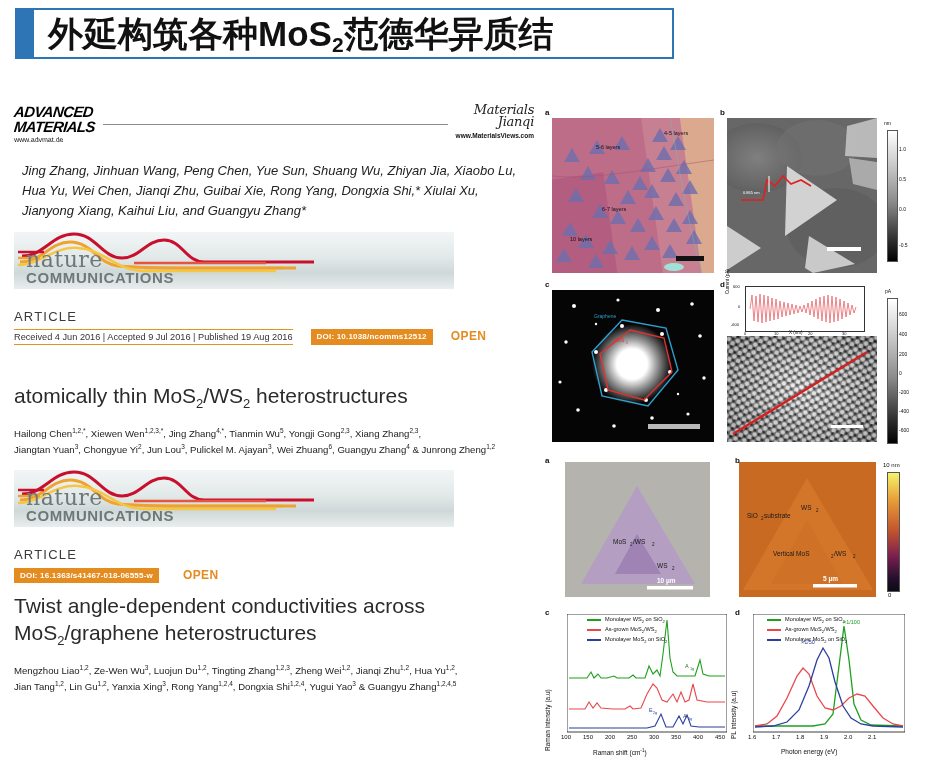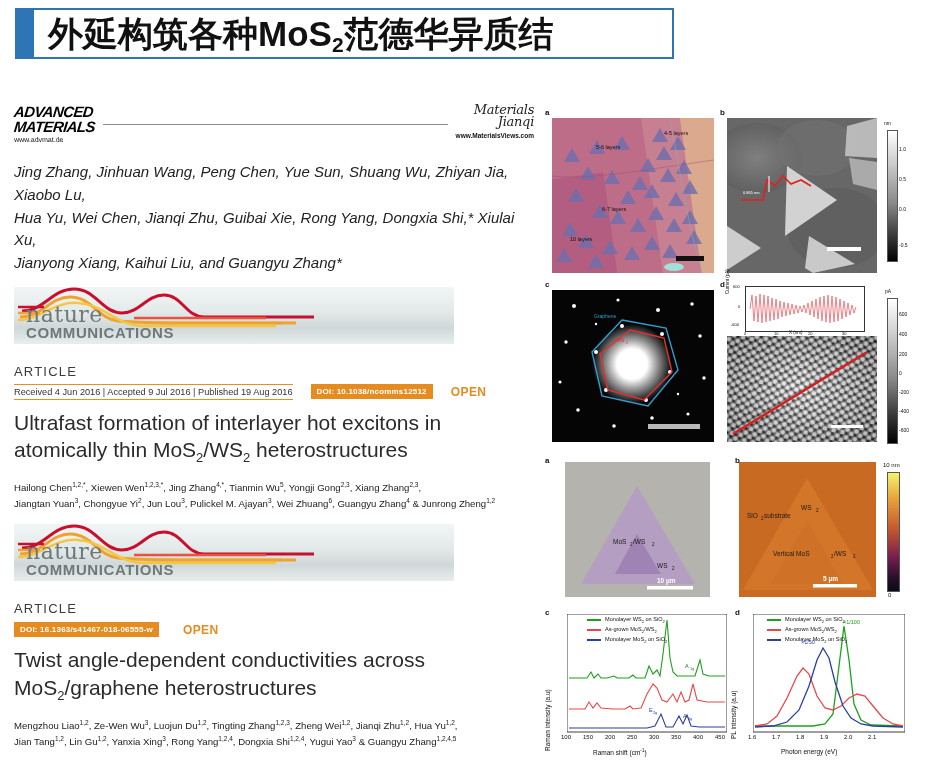--- a/index.html
+++ b/index.html
@@ -33,36 +33,36 @@
   .mv-logo{text-align:right;}
   .mv-word{font-size:13px;font-style:italic;color:#222;line-height:12px;
            font-family:"DejaVu Serif", serif;letter-spacing:-0.3px;}
   .mv-word.second{margin-left:14px;}
   .mv-url{font-size:6.5px;color:#111;margin-top:4px;font-weight:bold;}
   h2.ptitle{
     font-size:17.5px;font-weight:bold;line-height:1.28;margin:10px 0 0 0;color:#111;
   }
   h2.ptitle sub{font-size:11px;}
   .authors{
-    font-style:italic;font-size:15px;line-height:1.52;margin-top:11px;color:#222;
+    font-style:italic;font-size:13px;line-height:1.52;margin-top:11px;color:#222;margin-left:8px;
   }
   
   .nature-banner{
     position:relative;width:440px;height:57px;margin-top:12px;overflow:hidden;
     background:linear-gradient(180deg,#f2f5f5 0%,#e3eaea 42%,#cfd8d8 72%,#e9eded 100%);
   }
   .nature-banner svg{position:absolute;left:0;top:0;}
   .nb-text{position:absolute;left:12px;bottom:4px;}
   .nb-nature{font-family:"DejaVu Serif", serif;font-size:22px;color:#6f7878;
              line-height:20px;letter-spacing:0.5px;}
   .nb-comms{font-size:15px;font-weight:bold;color:#6f7878;letter-spacing:0.6px;
             line-height:15px;}
   
   .article-kicker{font-size:13px;letter-spacing:1.2px;color:#3a3a3a;margin-top:20px;}
-  .meta-row{display:flex;align-items:center;margin-top:5px;}
+  .meta-row{display:flex;margin-top:5px;}
   .recv{font-size:9.2px;color:#333;border-top:1px solid #e79020;
         border-bottom:1px solid #e79020;padding:2px 0;}
   .doi-badge{background:#e58c21;color:#fff;font-size:8px;font-weight:bold;
              padding:3px 6px;margin-left:18px;letter-spacing:0.2px;}
   .open-tag{color:#e58c21;font-size:12px;font-weight:bold;margin-left:18px;letter-spacing:0.4px;}
   h2.ntitle{font-size:21px;font-weight:normal;line-height:1.3;margin:9px 0 0 0;color:#2b2b2b;}
   h2.ntitle sub{font-size:13px;}
   .nauthors{font-size:9.6px;line-height:1.65;margin-top:13px;color:#222;}
   .nauthors sup{font-size:6.5px;}
   
@@ -139,21 +139,21 @@
     </div>
 
     <div class="article-kicker">ARTICLE</div>
     <div class="meta-row">
       <div class="recv">Received 4 Jun 2016 | Accepted 9 Jul 2016 | Published 19 Aug 2016</div>
       <div class="doi-badge">DOI: 10.1038/ncomms12512</div>
       <div class="open-tag">OPEN</div>
     </div>
 
     <h2 class="ntitle">
-      <span>Ultrafast formation of interlayer hot excitons in</span><br>
+      <br>
       <span>atomically thin MoS</span><sub>2</sub><span>/WS</span><sub>2</sub><span> heterostructures</span>
     </h2>
 
     <div class="nauthors">
       <div>Hailong Chen<sup>1,2,*</sup>, Xiewen Wen<sup>1,2,3,*</sup>, Jing Zhang<sup>4,*</sup>, Tianmin Wu<sup>5</sup>, Yongji Gong<sup>2,3</sup>, Xiang Zhang<sup>2,3</sup>,</div>
       <div>Jiangtan Yuan<sup>3</sup>, Chongyue Yi<sup>2</sup>, Jun Lou<sup>3</sup>, Pulickel M. Ajayan<sup>3</sup>, Wei Zhuang<sup>6</sup>, Guangyu Zhang<sup>4</sup> &amp; Junrong Zheng<sup>1,2</sup></div>
     </div>
   </div>
 
   <div class="paper">

